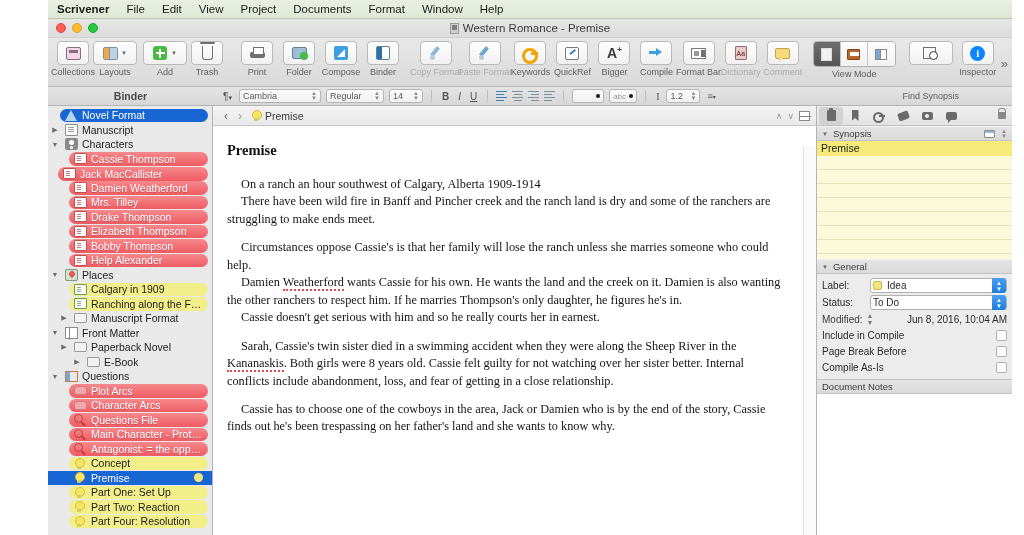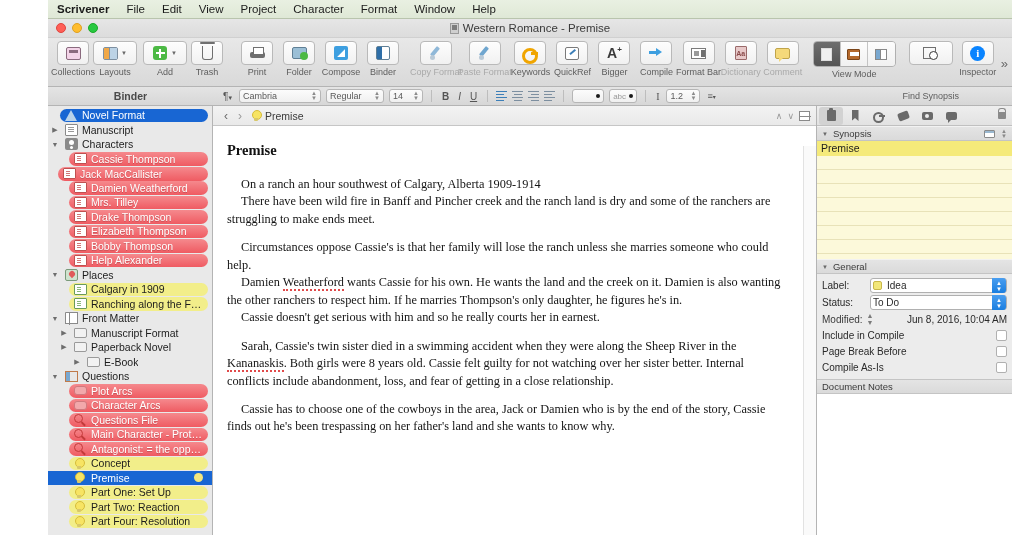--- a/index.html
+++ b/index.html
@@ -355,21 +355,21 @@
 <body>
 
 <div id="app">
 
   <div class="menubar">
     <span class="app-name">Scrivener</span>
     <span class="mi">File</span>
     <span class="mi">Edit</span>
     <span class="mi">View</span>
     <span class="mi">Project</span>
-    <span class="mi">Character</span>
+    <span class="mi">Documents</span>
     <span class="mi">Format</span>
     <span class="mi">Window</span>
     <span class="mi">Help</span>
   </div>
 
   <div class="titlebar">
     <div class="traffic">
       <span class="tl r"></span>
       <span class="tl y"></span>
       <span class="tl g"></span>
@@ -675,32 +675,32 @@
             <span class="blabel">Calgary in 1909</span>
           </span>
         </div>
         <div class="brow" style="padding-left: 11px;">
           <span class="disc sp">▶</span>
           <span class="pill yellow">
             <span class="bico ic-doc-grn"></span>
             <span class="blabel">Ranching along the Foothills...</span>
           </span>
         </div>
+        <div class="brow" style="padding-left: 11px;">
+          <span class="disc">▶</span>
+          <span class="pill none">
+            <span class="bico ic-folder"></span>
+            <span class="blabel">Manuscript Format</span>
+          </span>
+        </div>
         <div class="brow" style="padding-left: 2px;">
           <span class="disc">▼</span>
           <span class="pill none">
             <span class="bico ic-front"></span>
             <span class="blabel">Front Matter</span>
-          </span>
-        </div>
-        <div class="brow" style="padding-left: 11px;">
-          <span class="disc">▶</span>
-          <span class="pill none">
-            <span class="bico ic-folder"></span>
-            <span class="blabel">Manuscript Format</span>
           </span>
         </div>
         <div class="brow" style="padding-left: 11px;">
           <span class="disc">▶</span>
           <span class="pill none">
             <span class="bico ic-folder"></span>
             <span class="blabel">Paperback Novel</span>
           </span>
         </div>
         <div class="brow" style="padding-left: 24px;">

